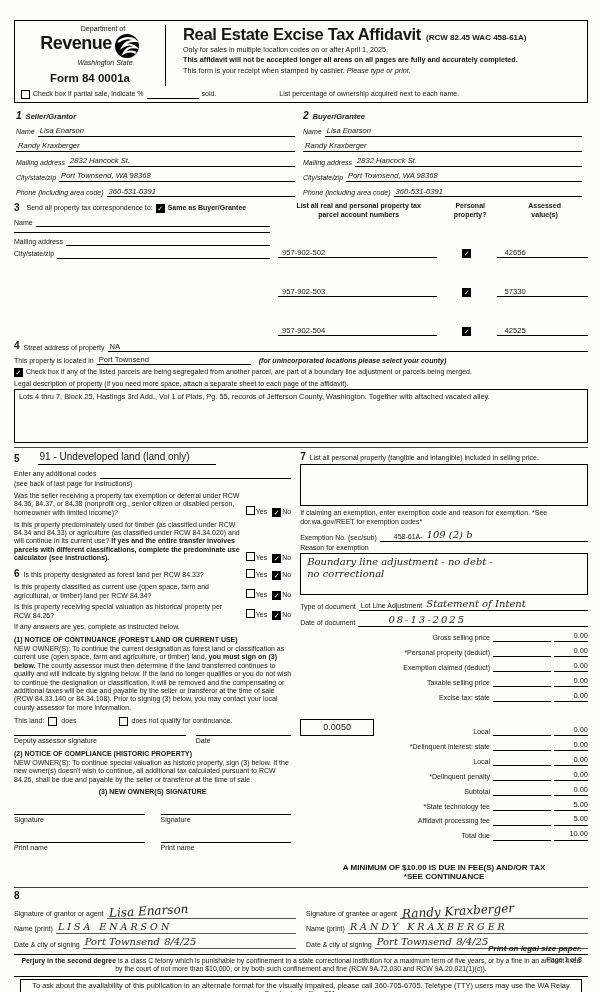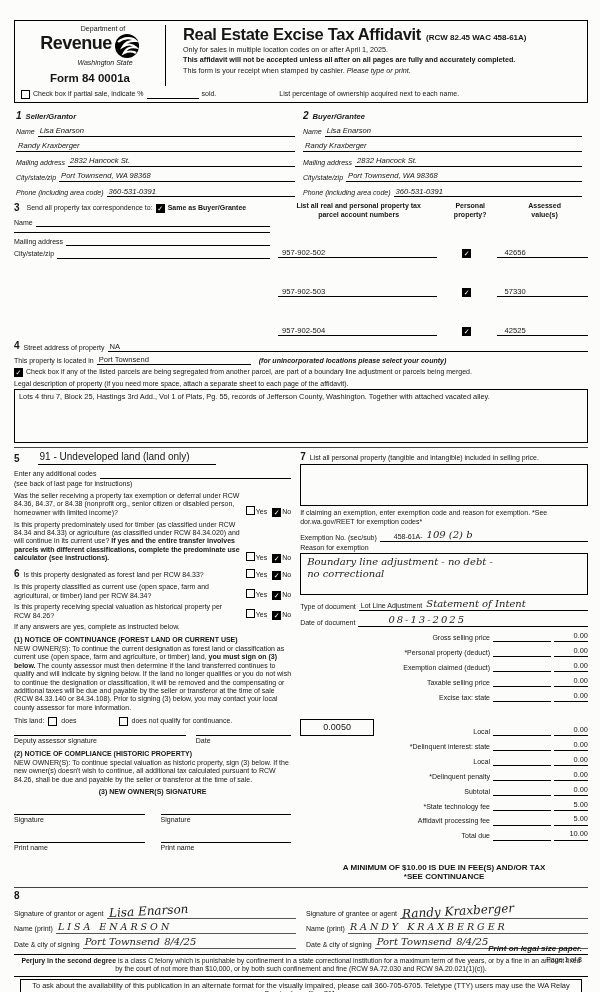--- a/index.html
+++ b/index.html
@@ -131,21 +131,21 @@
         </div>
         <div class="wa-state">Washington State</div>
         <div class="form-no">Form 84 0001a</div>
       </div>
       <div class="title-block">
         <div class="title-row">
           <span class="title">Real Estate Excise Tax Affidavit</span>
           <span class="title-ref">(RCW 82.45 WAC 458-61A)</span>
         </div>
         <div class="hline">Only for sales in multiple location codes on or after April 1, 2025.</div>
-        <div class="hline b">This affidavit will not be accepted unless all after on all pages are fully and accurately completed.</div>
+        <div class="hline b">This affidavit will not be accepted longer all areas on all pages are fully and accurately completed.</div>
         <div class="hline"><span>This form is your receipt when stamped by cashier. </span><span class="i">Please type or print.</span></div>
       </div>
     </div>
     <div class="partial-row">
       <span class="cb"></span>
       <span>Check box if partial sale, indicate %</span>
       <span class="uline-gap"></span>
       <span>sold.</span>
       <span class="partial-right">List percentage of ownership acquired next to each name.</span>
     </div>

